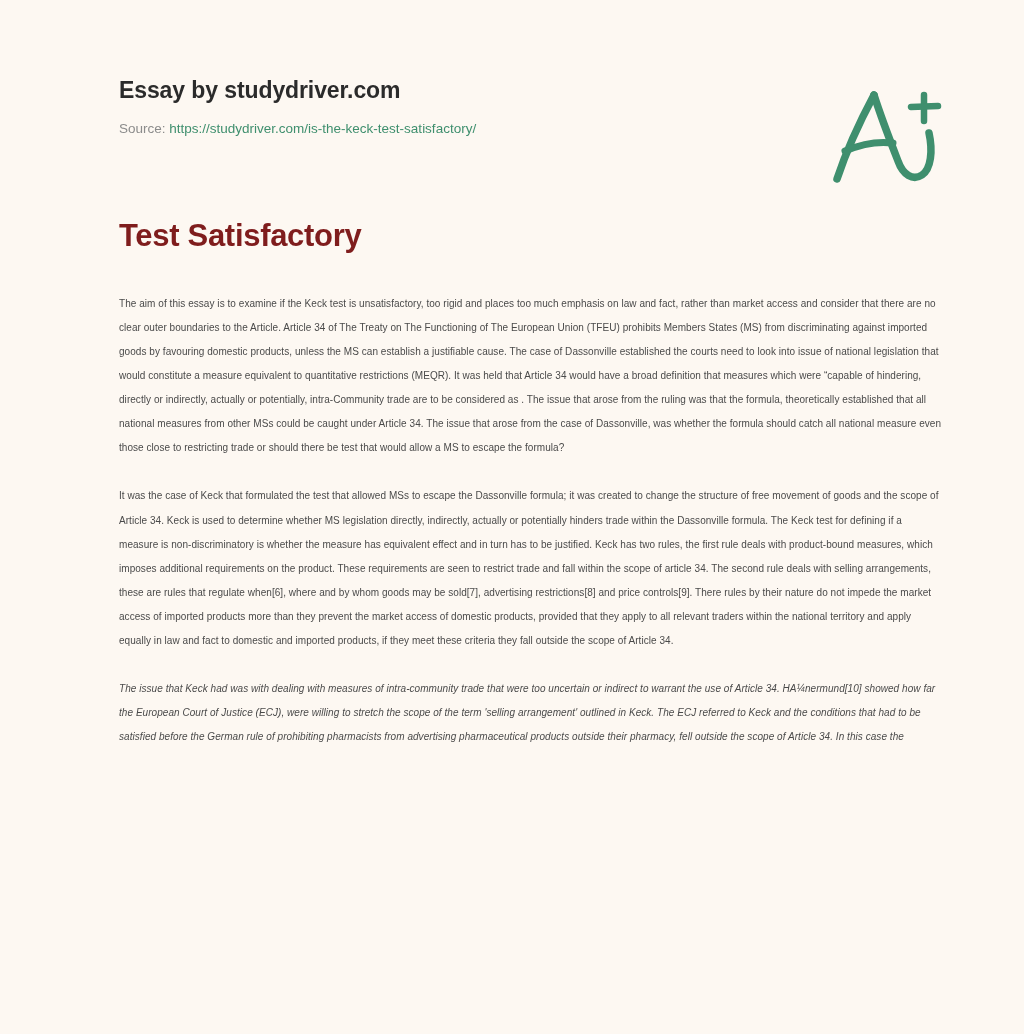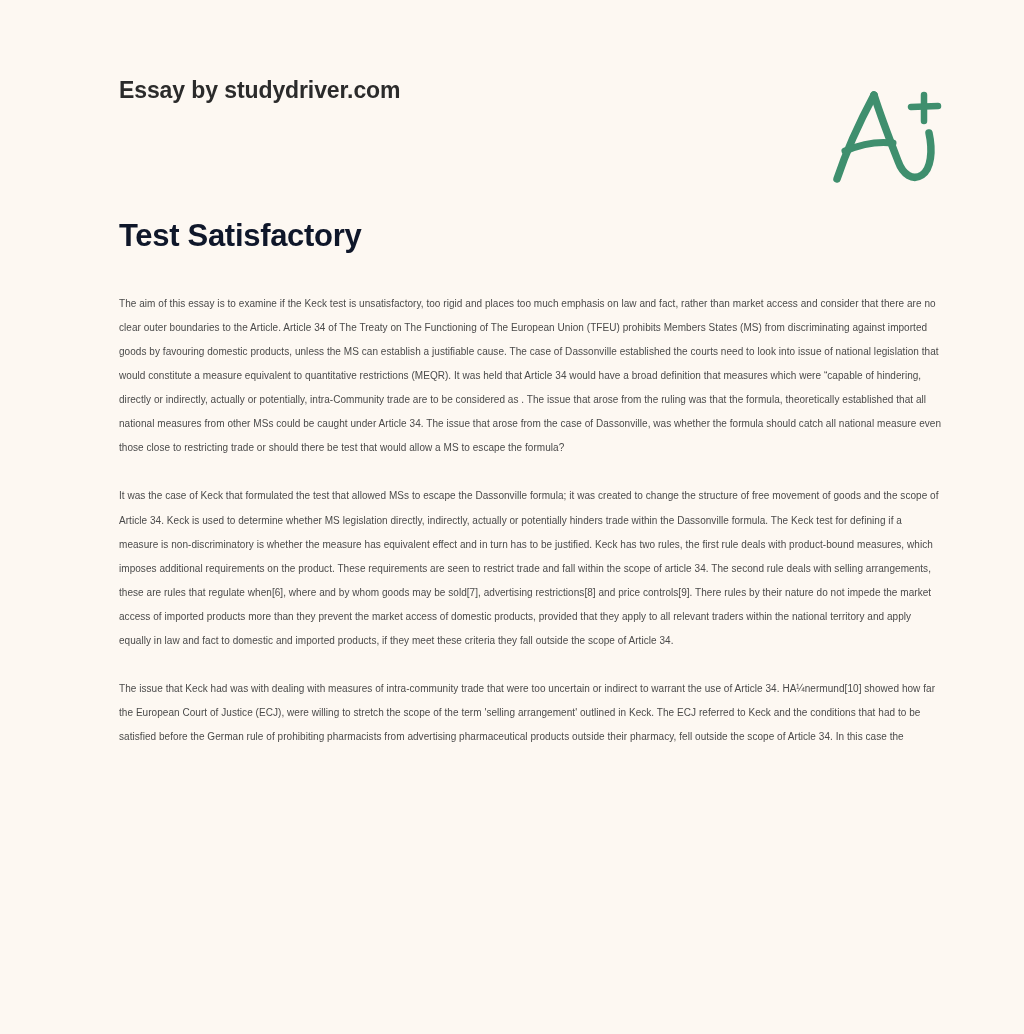--- a/index.html
+++ b/index.html
@@ -67,50 +67,54 @@
     height: 105px;
   }
   .logo svg { display: block; width: 120px; height: 105px; }
 
   
   .title {
     margin: 0;
     padding: 0 88px;
     font-size: 31px;
     font-weight: bold;
-    color: #0f172a;
+    color: #7f1d1d;
     letter-spacing: -0.3px;
     line-height: 1.25;
   }
 
   
   .article {
     padding: 0 78px 0 88px;
     margin-top: 36px;
   }
   .article p {
     margin: 0 0 24px 0;
     font-size: 10px;
     line-height: 24.1px;
     color: #4a4a4a;
     text-align: left;
     letter-spacing: 0.05px;
   }
-  .article p:last-child { margin-bottom: 0; }
+  .article p:last-child { margin-bottom: 0; font-style: italic; }
 </style>
 </head>
 <body>
 
 <div class="page">
 
   <div class="header">
 
     <div class="brand-block">
       <div class="essay-by">Essay by studydriver.com</div>
 
+      <div class="source-line">
+        <span class="source-label">Source:</span>
+        <a class="source-url" href="#">https://studydriver.com/is-the-keck-test-satisfactory/</a>
+      </div>
     </div>
 
     <div class="logo">
       <svg viewBox="0 0 120 105" xmlns="http://www.w3.org/2000/svg" fill="none" stroke="#3f8f6e" stroke-linecap="round" stroke-linejoin="round">
 
         <path d="M12 94 C 20 70, 34 38, 49 10" stroke-width="7.5"></path>
 
         <path d="M49 10 C 56 32, 66 58, 73 76 C 78 90, 88 96, 97 90 C 106 84, 108 66, 104 48" stroke-width="7.5"></path>
 
         <path d="M20 66 C 34 60, 52 56, 68 58" stroke-width="7"></path>

